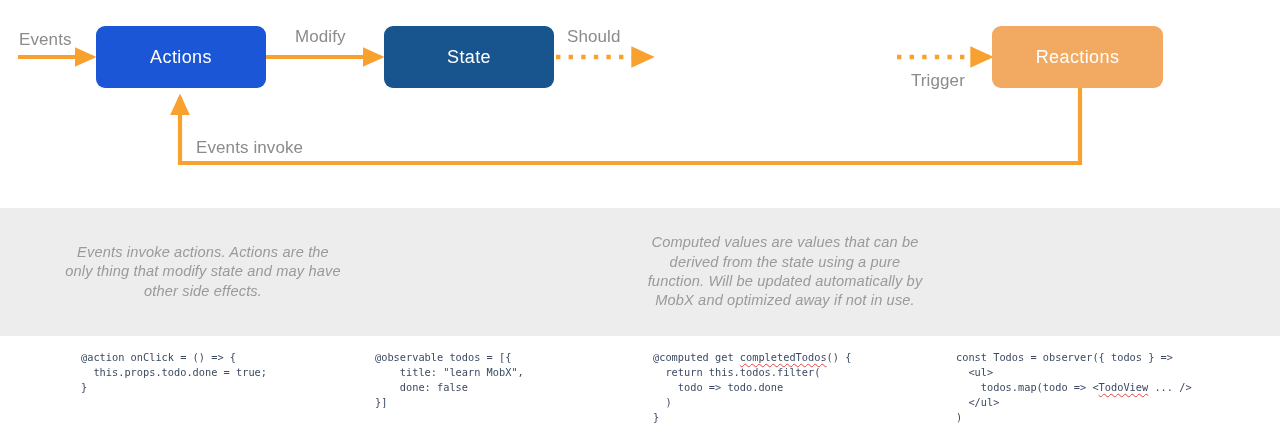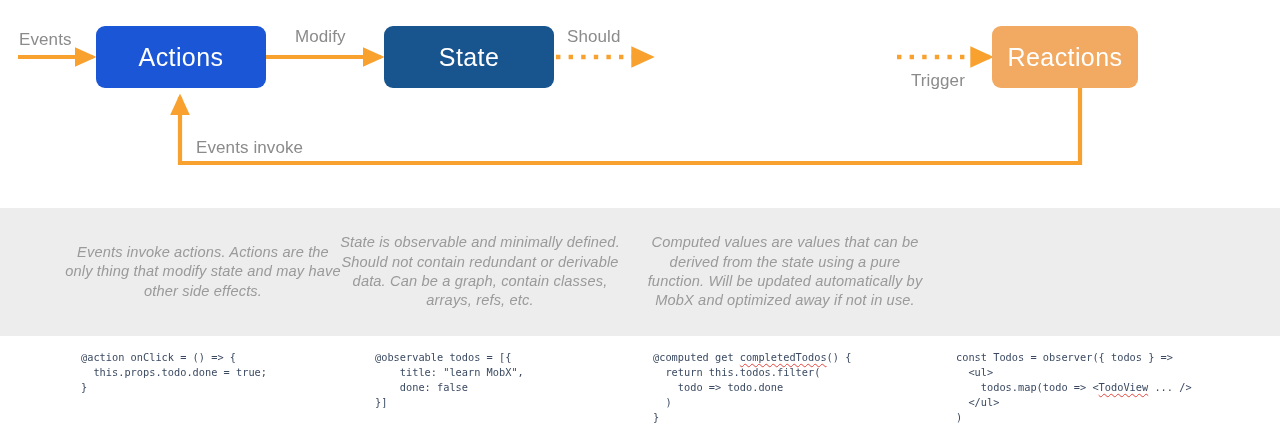--- a/index.html
+++ b/index.html
@@ -12,21 +12,21 @@
   }
   #diagram{position:absolute;left:0;top:0;width:1280px;height:439px;}
 
   
   .flow{position:absolute;left:0;top:0;width:1280px;height:208px;}
   .node{
     position:absolute;
     border-radius:9px;
     display:flex;align-items:center;justify-content:center;
     color:#ffffff;
-    font-size:25px;
+    font-size:18px;
     font-weight:300;
     letter-spacing:.4px;
     white-space:nowrap;
     box-sizing:border-box;
   }
   .edge-label{
     position:absolute;
     color:#8b8b8b;
     font-size:17px;
     font-weight:400;
@@ -101,37 +101,34 @@
 
     <div class="node" style="left:96px;top:26px;width:170px;height:62px;background:#1a56d6;">
       <span>Actions</span>
     </div>
 
     <div class="node" style="left:384px;top:26px;width:170px;height:62px;background:#18548e;">
       <span>State</span>
     </div>
 
 
-    <div class="node" style="left:992px;top:26px;width:146px;height:62px;background:#f2a961;">
+    <div class="node" style="left:992px;top:26px;width:171px;height:62px;background:#f2a961;">
       <span>Reactions</span>
     </div>
 
     <div class="edge-label" style="left:19px;top:30px;">Events</div>
     <div class="edge-label" style="left:295px;top:27px;">Modify</div>
     <div class="edge-label" style="left:567px;top:27px;">Should</div>
     <div class="edge-label" style="left:911px;top:27px;margin-top:44px;">Trigger</div>
     <div class="edge-label" style="left:196px;top:138px;">Events invoke</div>
   </div>
 
   <div class="band">
     <div class="band-col" style="left:64px;width:278px;">
       <div class="band-text">Events invoke actions. Actions are the only thing that modify state and may have other side effects.</div>
-    </div>
-    <div class="band-col" style="left:340px;width:280px;">
-      <div class="band-text">State is observable and minimally defined. Should not contain redundant or derivable data. Can be a graph, contain classes, arrays, refs, etc.</div>
     </div>
     <div class="band-col" style="left:645px;width:280px;">
       <div class="band-text">Computed values are values that can be derived from the state using a pure function. Will be updated automatically by MobX and optimized away if not in use.</div>
     </div>
   </div>
 
   <div class="code-row">
     <div class="code-col" style="left:81px;">
       <pre class="code">@action onClick = () =&gt; {
   this.props.todo.done = true;

